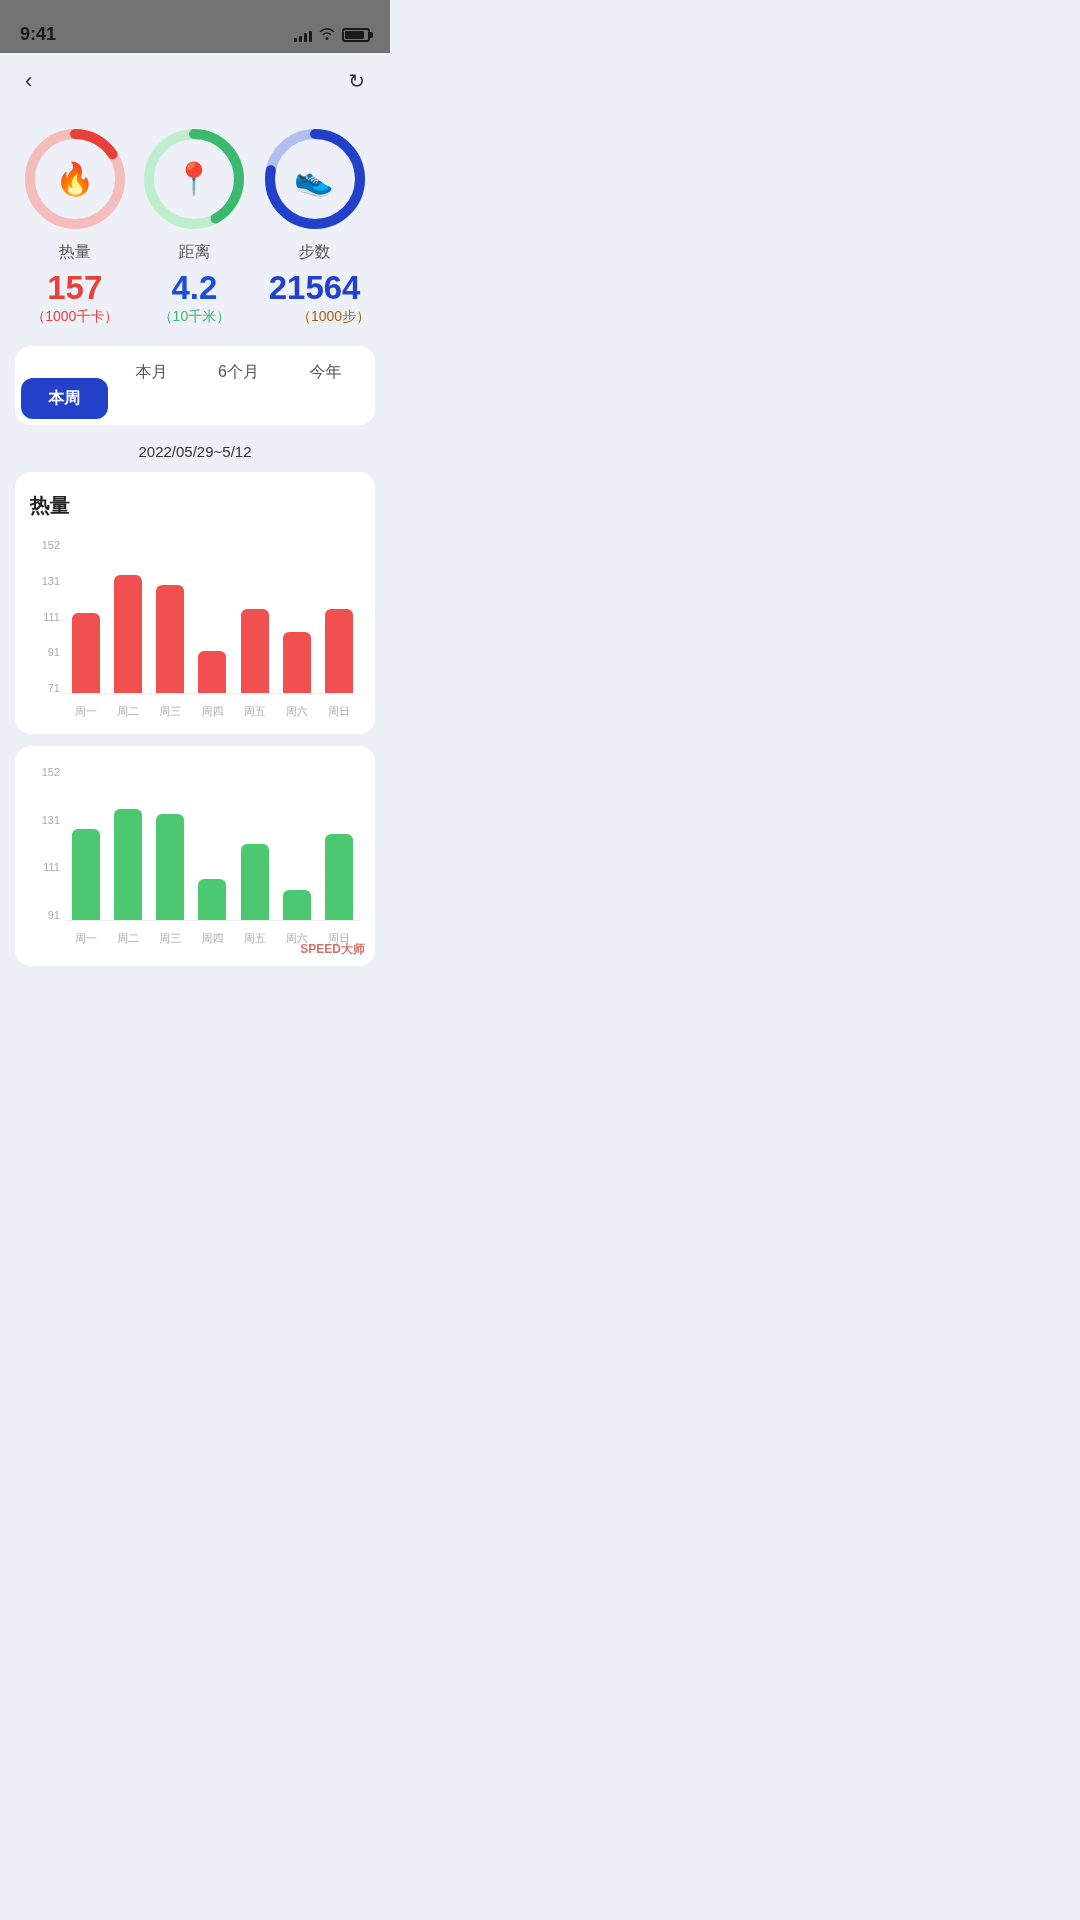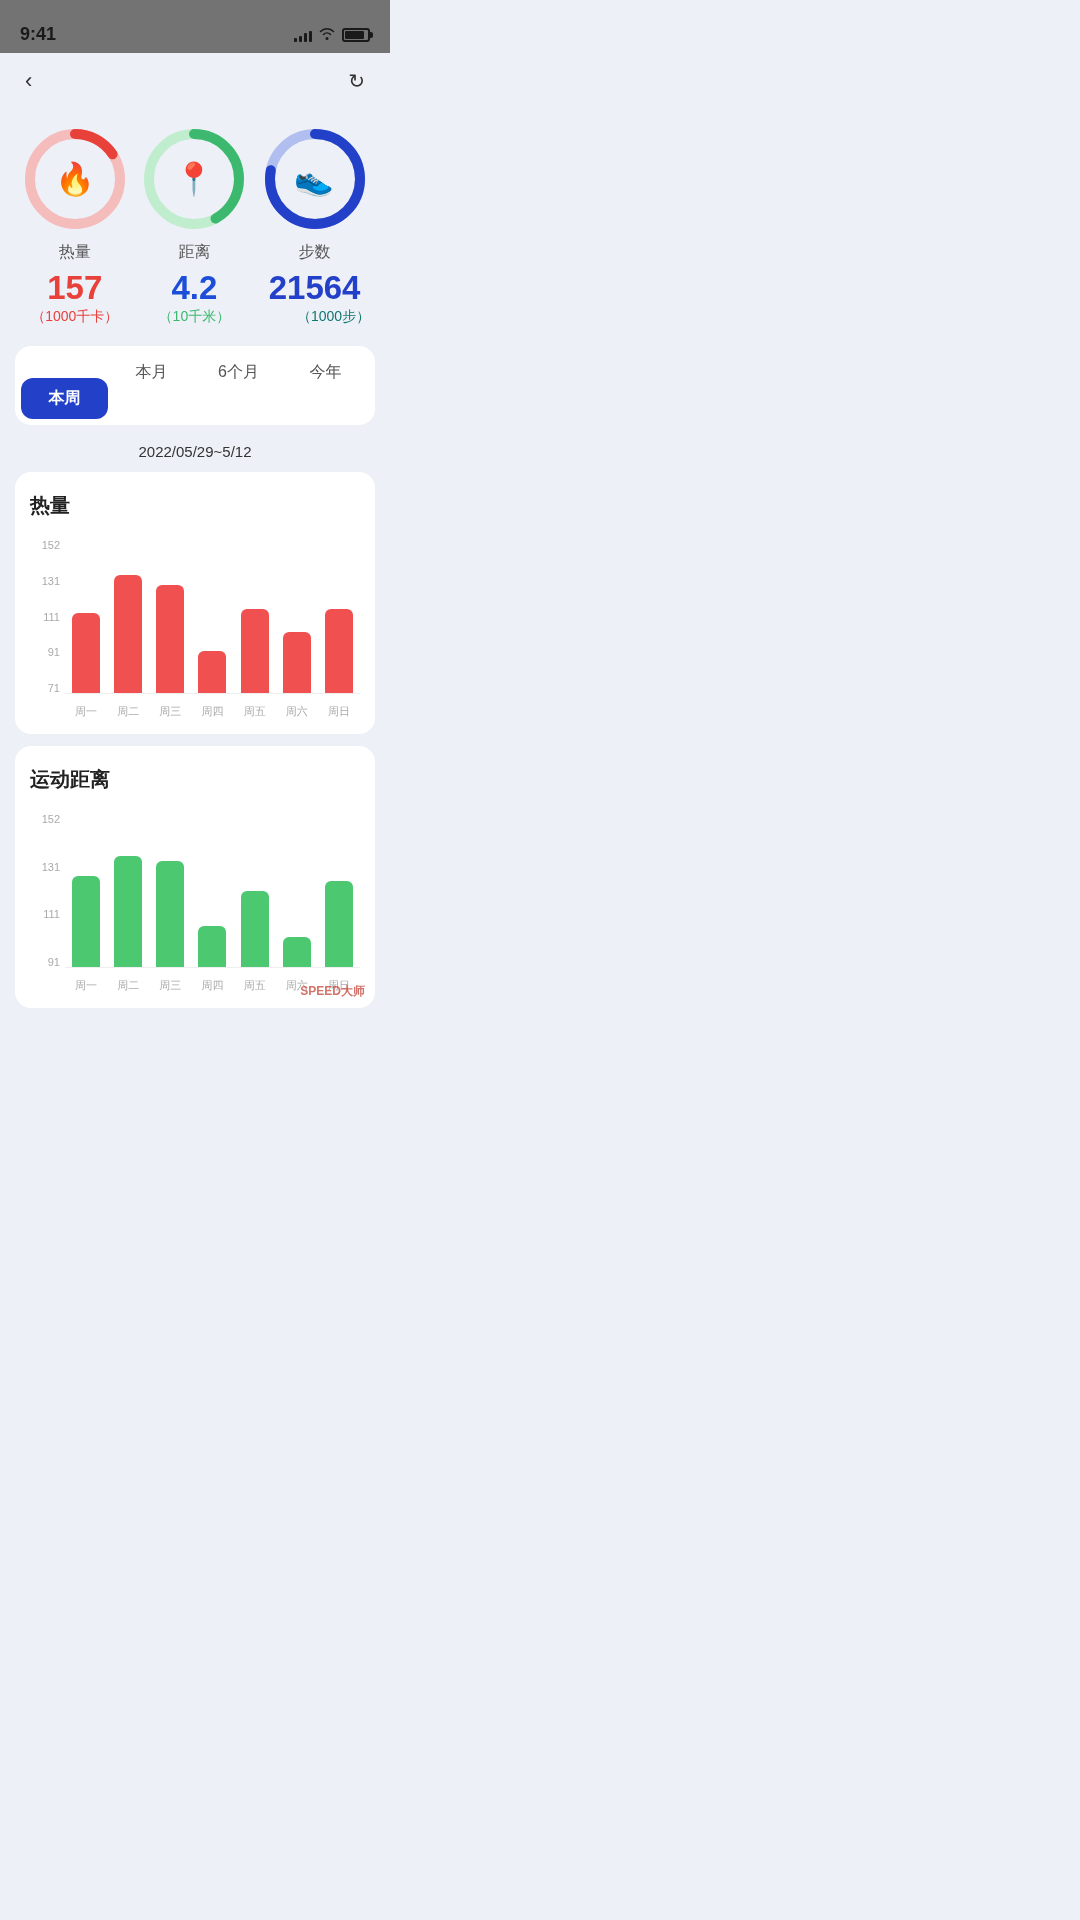--- a/index.html
+++ b/index.html
@@ -142,21 +142,21 @@
     }
     .metric-value.red { color: #e8413a; }
     .metric-value.green { color: #1d4ed8; }
     .metric-value.blue { color: #2340c8; }
     .metric-target {
       font-size: 14px;
       margin-top: -4px;
     }
     .metric-target.red { color: #e8413a; }
     .metric-target.green { color: #3cb96e; }
-    .metric-target.blue { color: #0f766e; margin-left: 38px; }
+    .metric-target.blue { color: #a16207; margin-left: 38px; }
 
     
     .tab-container {
       margin: 0 15px 10px;
       background: #fff;
       border-radius: 16px;
       padding: 6px;
       display: flex;
       gap: 0;
     }
@@ -384,21 +384,20 @@
         <div class="x-label">周三</div>
         <div class="x-label">周四</div>
         <div class="x-label">周五</div>
         <div class="x-label">周六</div>
         <div class="x-label">周日</div>
       </div>
     </div>
 </div>
 
 <div class="chart-card" style="position:relative; min-height:220px;">
-  <div class="chart-title">运动距离</div>
   <div class="bar-chart" id="distance-chart">
       <div class="chart-y-labels">
         <div class="y-label">152</div>
         <div class="y-label">131</div>
         <div class="y-label">111</div>
         <div class="y-label">91</div>
       </div>
       <div class="chart-area">
         <div class="bar-group">
           <div class="bar green" style="height: 59.2105%;"></div>

